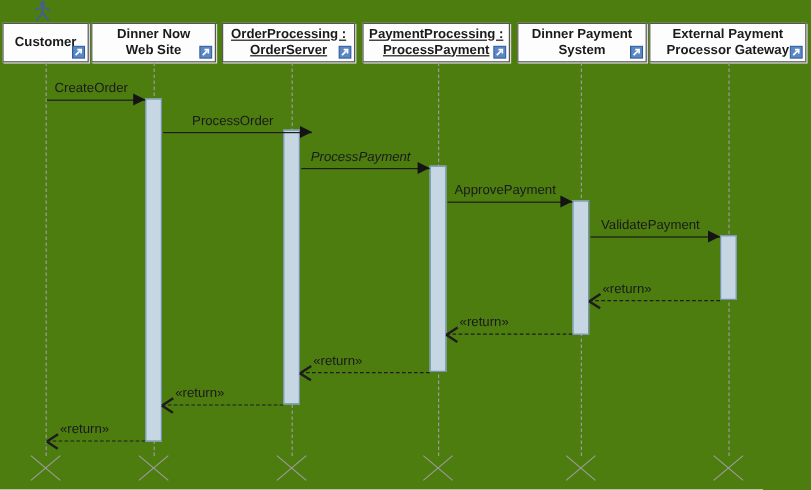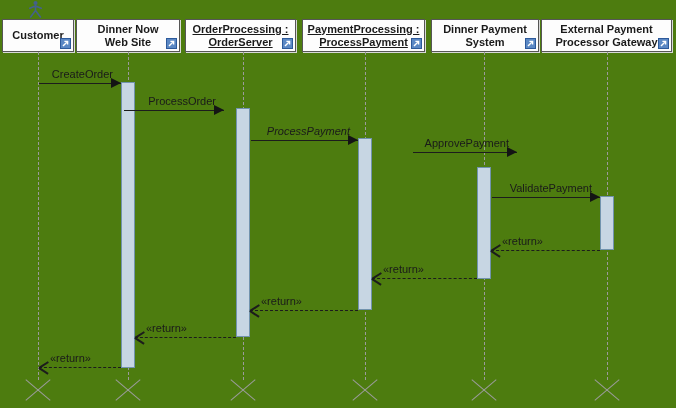--- a/index.html
+++ b/index.html
@@ -22,21 +22,21 @@
 
   
   .lifeline{position:absolute;top:52px;height:328px;width:0;border-left:1px dashed #9b9b9b;}
 
   
   .act{position:absolute;width:14px;background:#c7d6e3;border:1px solid #7193ad;box-sizing:border-box;}
 
   
   .msg{position:absolute;height:18px;}
   .mlabel{position:absolute;bottom:4px;font-size:11px;white-space:nowrap;color:#1a1a1a;}
-  .mlabel.center{left:0;right:8px;text-align:right;}
+  .mlabel.center{left:0;right:8px;text-align:center;}
   .mlabel.near-tip{left:11px;}
   .mline{position:absolute;left:0;right:0;bottom:0;height:0;}
   .mline.solid{border-top:1.5px solid #1c1c1c;}
   .mline.dashed{border-top:1.5px dashed #1c1c1c;}
   .head-solid{position:absolute;right:0;bottom:-4px;width:0;height:0;
               border-left:10px solid #141414;border-top:5px solid transparent;border-bottom:5px solid transparent;}
   .head-open{position:absolute;left:0;bottom:-5px;width:11px;height:12px;}
   .head-open::before,.head-open::after{content:"";position:absolute;left:0;top:5.5px;width:11px;height:1.5px;
               background:#1c1c1c;transform-origin:left center;}
   .head-open::before{transform:rotate(-33deg);}
@@ -124,31 +124,31 @@
   <div class="act" style="left:236px;top:108px;height:229px;"></div>
   <div class="act" style="left:358px;top:138px;height:172px;"></div>
   <div class="act" style="left:477px;top:167px;height:112px;"></div>
   <div class="act" style="left:600px;top:196px;height:54px;"></div>
 
   <div class="msg" style="left:39px;top:66px;width:82px;">
     <span class="mlabel center">CreateOrder</span>
     <span class="mline solid"></span>
     <span class="head-solid"></span>
   </div>
-  <div class="msg" style="left:124px;top:93px;width:100px;">
+  <div class="msg" style="left:136px;top:93px;width:100px;padding-left:24px;">
     <span class="mlabel center">ProcessOrder</span>
     <span class="mline solid"></span>
     <span class="head-solid"></span>
   </div>
   <div class="msg" style="left:251px;top:123px;width:107px;font-style:italic;">
     <span class="mlabel center">ProcessPayment</span>
     <span class="mline solid"></span>
     <span class="head-solid"></span>
   </div>
-  <div class="msg" style="left:373px;top:135px;width:104px;margin-left:40px;">
+  <div class="msg" style="left:373px;top:151px;width:104px;">
     <span class="mlabel center">ApprovePayment</span>
     <span class="mline solid"></span>
     <span class="head-solid"></span>
   </div>
   <div class="msg" style="left:492px;top:180px;width:108px;">
     <span class="mlabel center">ValidatePayment</span>
     <span class="mline solid"></span>
     <span class="head-solid"></span>
   </div>
 

